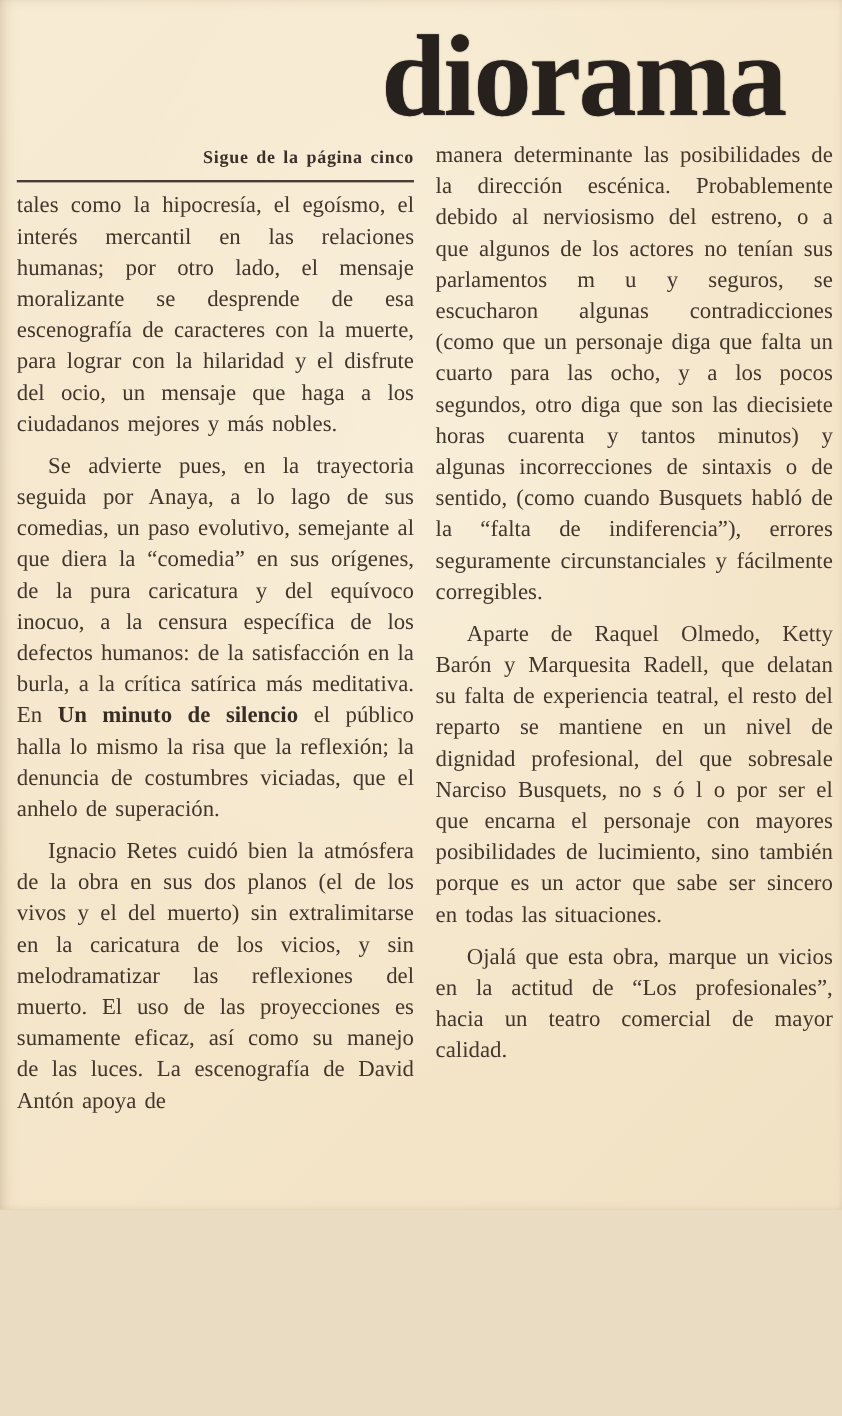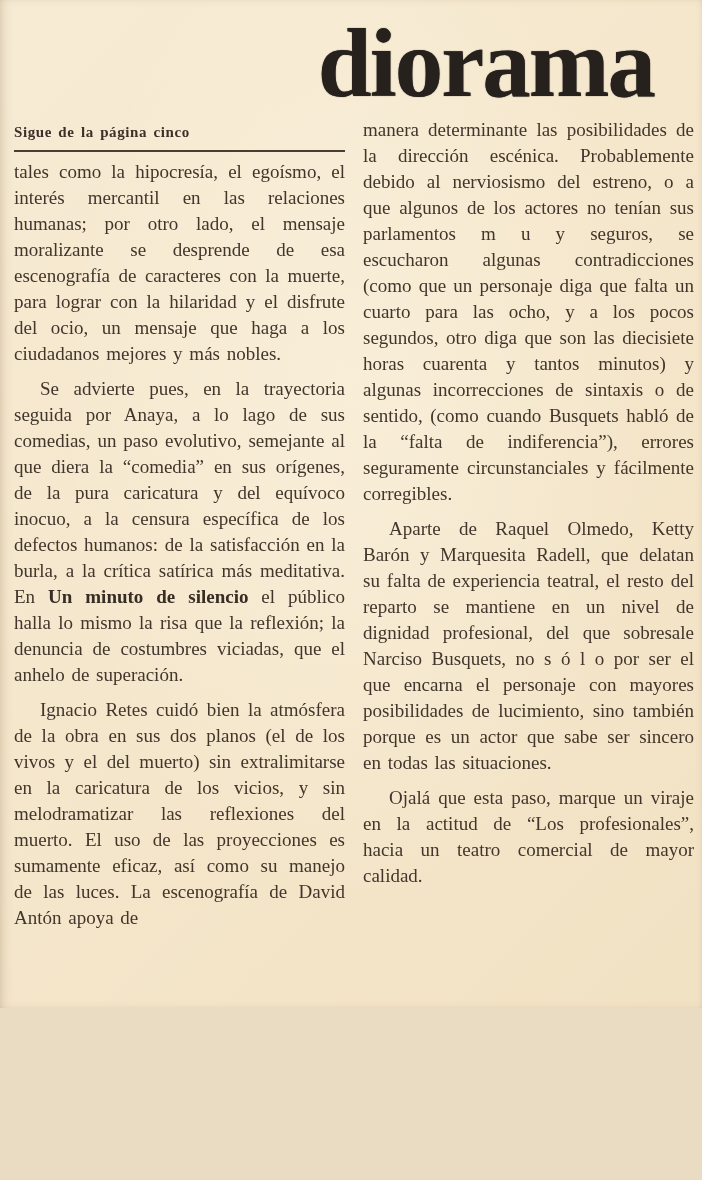--- a/index.html
+++ b/index.html
@@ -41,21 +41,21 @@
   .col {
     width: 331px;
     text-align: justify;
     font-size: 19px;
     line-height: 26px;
     word-spacing: 2px;
   }
   .continuation {
     font-size: 15px;
     font-weight: bold;
-    text-align: left;
+    text-align: right;
     letter-spacing: 0.6px;
     color: #3c312a;
     padding: 2px 0 5px 0;
     border-bottom: 2px solid #4a3d31;
     margin-bottom: 7px;
   }
   p {
     margin: 0 0 9px 0;
   }
   p.indent {
@@ -82,17 +82,17 @@
       <p class="indent"><span>Se advierte pues, en la trayectoria seguida por Anaya, a lo lago de sus comedias, un paso evolutivo, semejante al que diera la “comedia” en sus orígenes, de la pura caricatura y del equívoco inocuo, a la censura específica de los defectos humanos: de la satisfacción en la burla, a la crítica satírica más meditativa. En </span><b>Un minuto de silencio</b><span> el público halla lo mismo la risa que la reflexión; la denuncia de costumbres viciadas, que el anhelo de superación.</span></p>
 
       <p class="indent">Ignacio Retes cuidó bien la atmósfera de la obra en sus dos planos (el de los vivos y el del muerto) sin extralimitarse en la caricatura de los vicios, y sin melodramatizar las reflexiones del muerto. El uso de las proyecciones es sumamente eficaz, así como su manejo de las luces. La escenografía de David Antón apoya de</p>
     </div>
 
     <div class="col">
       <p>manera determinante las posibilidades de la dirección escénica. Probablemente debido al nerviosismo del estreno, o a que algunos de los actores no tenían sus parlamentos m u y seguros, se escucharon algunas contradicciones (como que un personaje diga que falta un cuarto para las ocho, y a los pocos segundos, otro diga que son las diecisiete horas cuarenta y tantos minutos) y algunas incorrecciones de sintaxis o de sentido, (como cuando Busquets habló de la “falta de indiferencia”), errores seguramente circunstanciales y fácilmente corregibles.</p>
 
       <p class="indent">Aparte de Raquel Olmedo, Ketty Barón y Marquesita Radell, que delatan su falta de experiencia teatral, el resto del reparto se mantiene en un nivel de dignidad profesional, del que sobresale Narciso Busquets, no s ó l o por ser el que encarna el personaje con mayores posibilidades de lucimiento, sino también porque es un actor que sabe ser sincero en todas las situaciones.</p>
 
-      <p class="indent">Ojalá que esta paso, marque un viraje en la actitud de “Los profesionales”, hacia un teatro comercial de mayor calidad.</p>
+      <p class="indent">Ojalá que esta obra, marque un vicios en la actitud de “Los profesionales”, hacia un teatro comercial de mayor calidad.</p>
     </div>
 
   </div>
 </div>
 
 </body></html>

